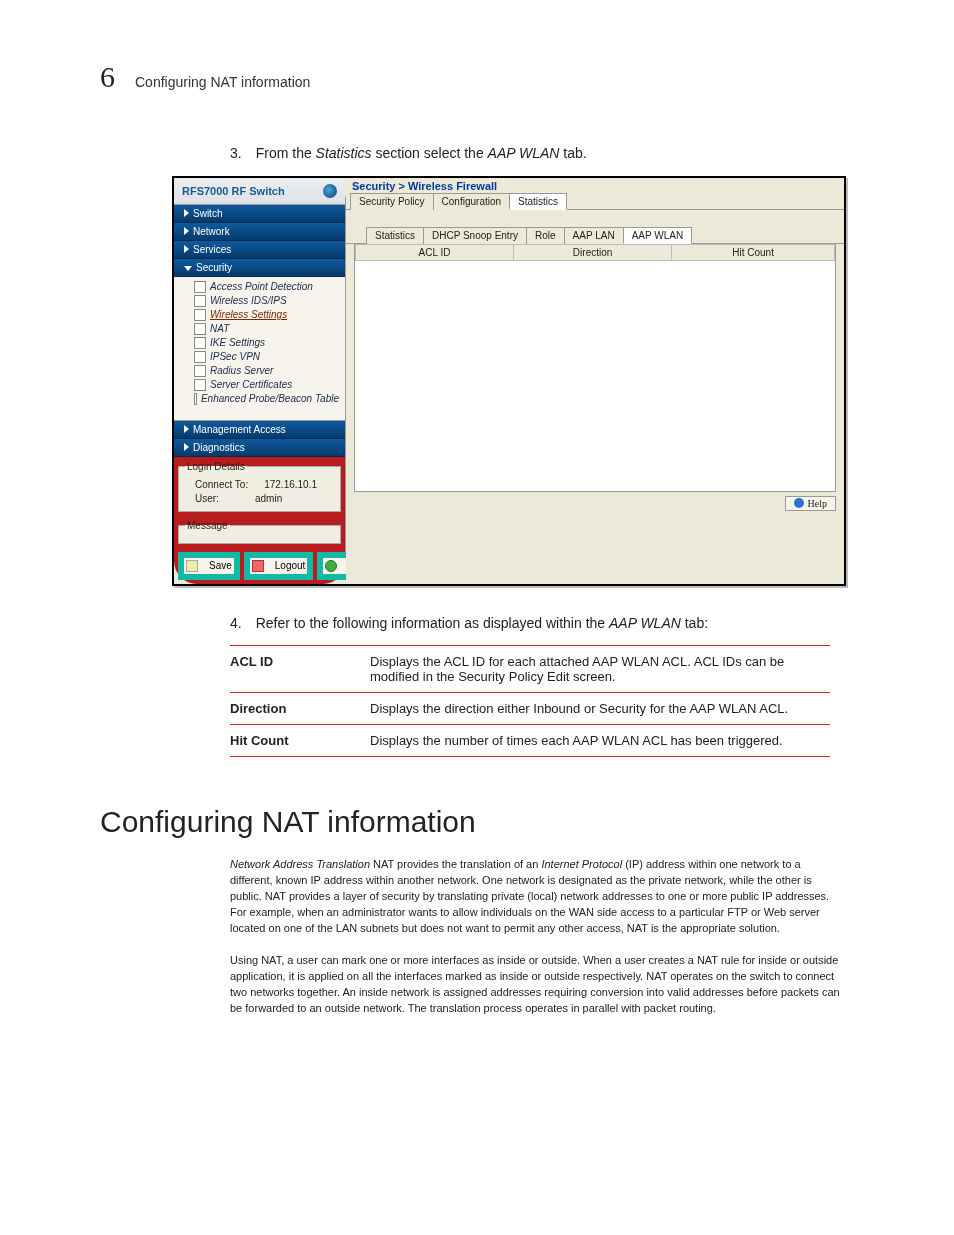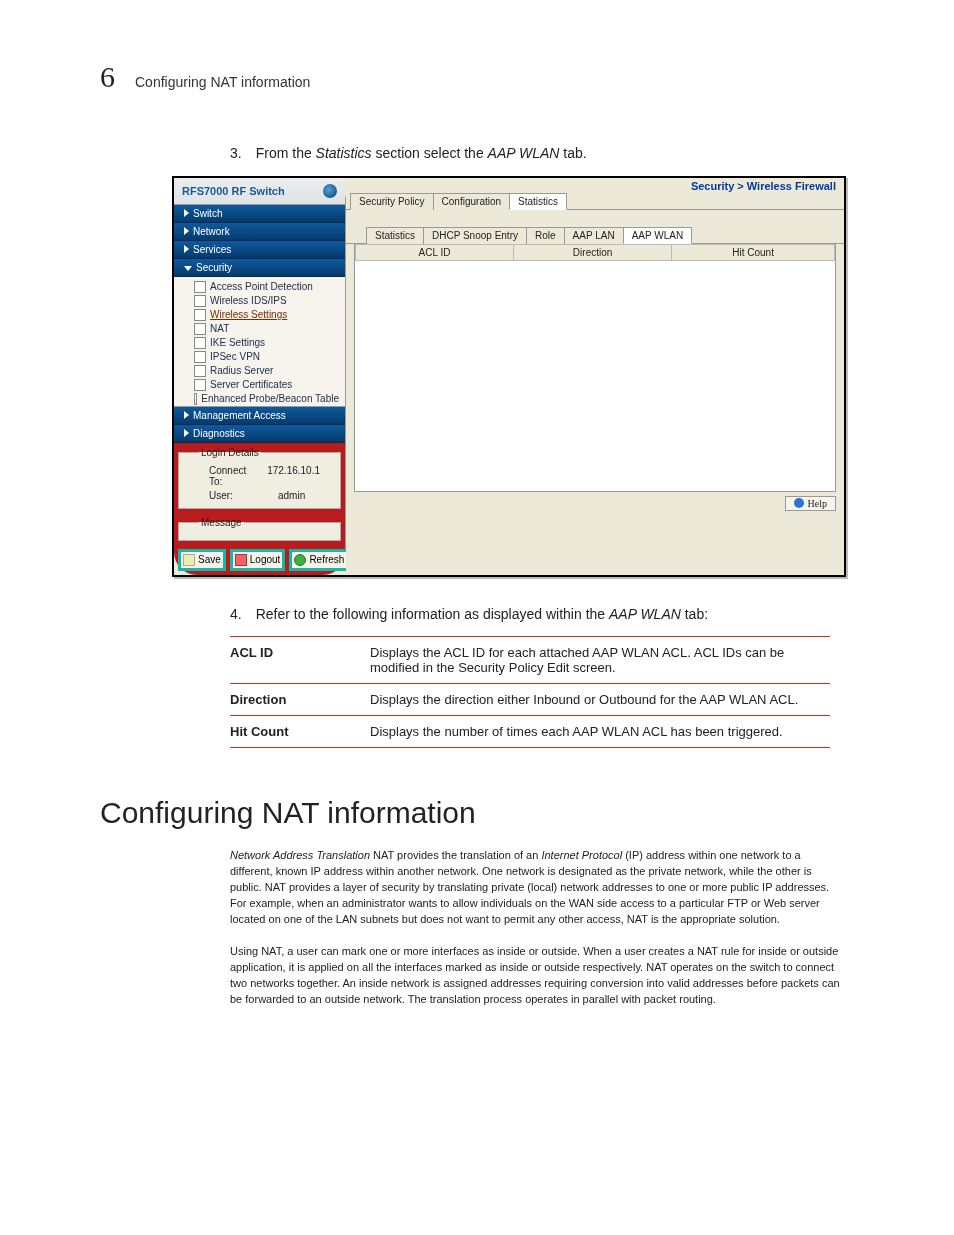--- a/index.html
+++ b/index.html
@@ -77,48 +77,49 @@
     background: linear-gradient(#0e5a9e,#053a6b);
     color: #fff;
     padding: 3px 10px;
     border-bottom: 1px solid #022b50;
     font-size: 10px;
   }
   .nav-group .tri { display:inline-block; width:0;height:0;border-top:4px solid transparent;border-bottom:4px solid transparent;border-left:5px solid #fff; margin-right:4px;}
   .nav-group.open .tri{ border-left:4px solid transparent;border-right:4px solid transparent;border-top:5px solid #fff;border-bottom:none;margin-right:4px; }
   .tree {
     background: #f6f4ec;
-    padding: 3px 4px 0 4px;
+    padding: 3px 4px 14px 4px;
     border-bottom:1px solid #999;
+    font-style:italic;
   }
   .tree-item {
     padding: 1px 2px 1px 16px;
     color: #203050;
     display:flex; align-items:center; gap:4px;
     white-space: nowrap;
   }
   .tree-item.sel { color:#7a2a00; text-decoration: underline; }
   .tree-item .ticon { width:10px;height:10px;display:inline-block;background:#fff;border:1px solid #888; }
   .panel {
-    border:1px solid #aaa; margin:4px; padding:4px 20px; font-size:10px;
+    border:1px solid #aaa; margin:4px; padding:4px 6px; font-size:10px;
     background:#f0ede1;
   }
   .panel legend{ font-size:10px; }
   .btnrow { display:flex; gap:4px; margin:4px; }
   .btnrow button{
-    flex:1; font-size:10px; padding:2px 2px; border:3px solid #14b8a6; background:#f7f5eb;
-    display:flex;align-items:center;justify-content:center;gap:3px;
+    flex:1; font-size:10px; padding:2px 2px; border:6px solid #14b8a6; background:#f7f5eb;
+    display:flex;align-items:center;justify-content:center;gap:11px;
   }
   .btnrow .ico{width:10px;height:10px;display:inline-block;}
   .ico.save{background:#efeab0;border:1px solid #aa9;}
   .ico.logout{background:#e66;border:1px solid #a33;}
   .ico.refresh{background:#4a4;border:1px solid #272;border-radius:50%;}
 
   .shot-right { flex:1; background:#ece9d8; display:flex; flex-direction:column; }
-  .crumb { color:#003a9e; font-weight:bold; font-size:11px; padding:2px 8px 0 6px; background:#ece9d8;text-align:right;}
+  .crumb { color:#003a9e; font-weight:bold; font-size:11px; padding:2px 22px 0 6px; background:#ece9d8;}
   .maintabs, .subtabs {
     display:flex; gap:0; padding:0 4px; background:#ece9d8;
     font-size:10px;
   }
   .maintabs .tab, .subtabs .tab{
     padding:2px 8px; border:1px solid #999; border-bottom:none;
     background:#ece9d8; position:relative; top:1px; margin-right:-1px;
   }
   .maintabs .tab.active, .subtabs .tab.active{
     background:#fff; border-bottom:1px solid #fff;
@@ -230,25 +231,25 @@
         <div class="tree-item">
             <span class="ticon"></span>
             <span>Enhanced Probe/Beacon Table</span>
           </div>
       </div>
       <div class="nav-group"><span class="tri"></span><span>Management Access</span></div>
       <div class="nav-group"><span class="tri"></span><span>Diagnostics</span></div>
 
       <fieldset class="panel">
         <legend>Login Details</legend>
-        <div style="display:flex;gap:8px;margin:3px 0 3px 10px;">
+        <div style="display:flex;gap:16px;margin:3px 0 3px 10px;">
           <span>Connect To:</span>
           <span>172.16.10.1</span>
         </div>
-        <div style="display:flex;gap:17px;margin:3px 0 3px 10px;">
+        <div style="display:flex;gap:8px;margin:3px 0 3px 10px;">
           <span style="width:52px">User:</span>
           <span>admin</span>
         </div>
       </fieldset>
 
       <fieldset class="panel" style="min-height:14px">
         <legend>Message</legend>
       </fieldset>
 
       <div class="btnrow">
@@ -310,21 +311,21 @@
   </div>
 
   <table class="def-table">
     <tbody>
         <tr>
       <td class="term">ACL ID</td>
       <td>Displays the ACL ID for each attached AAP WLAN ACL. ACL IDs can be modified in the Security Policy Edit screen.</td>
     </tr>
     <tr>
       <td class="term">Direction</td>
-      <td>Displays the direction either Inbound or Outbound for the AAP WLAN ACL.</td>
+      <td>Displays the direction either Inbound or Security for the AAP WLAN ACL.</td>
     </tr>
     <tr>
       <td class="term">Hit Count</td>
       <td>Displays the number of times each AAP WLAN ACL has been triggered.</td>
     </tr>
   </tbody>
     </table>
 
   <h1 class="section">Configuring NAT information</h1>
 

